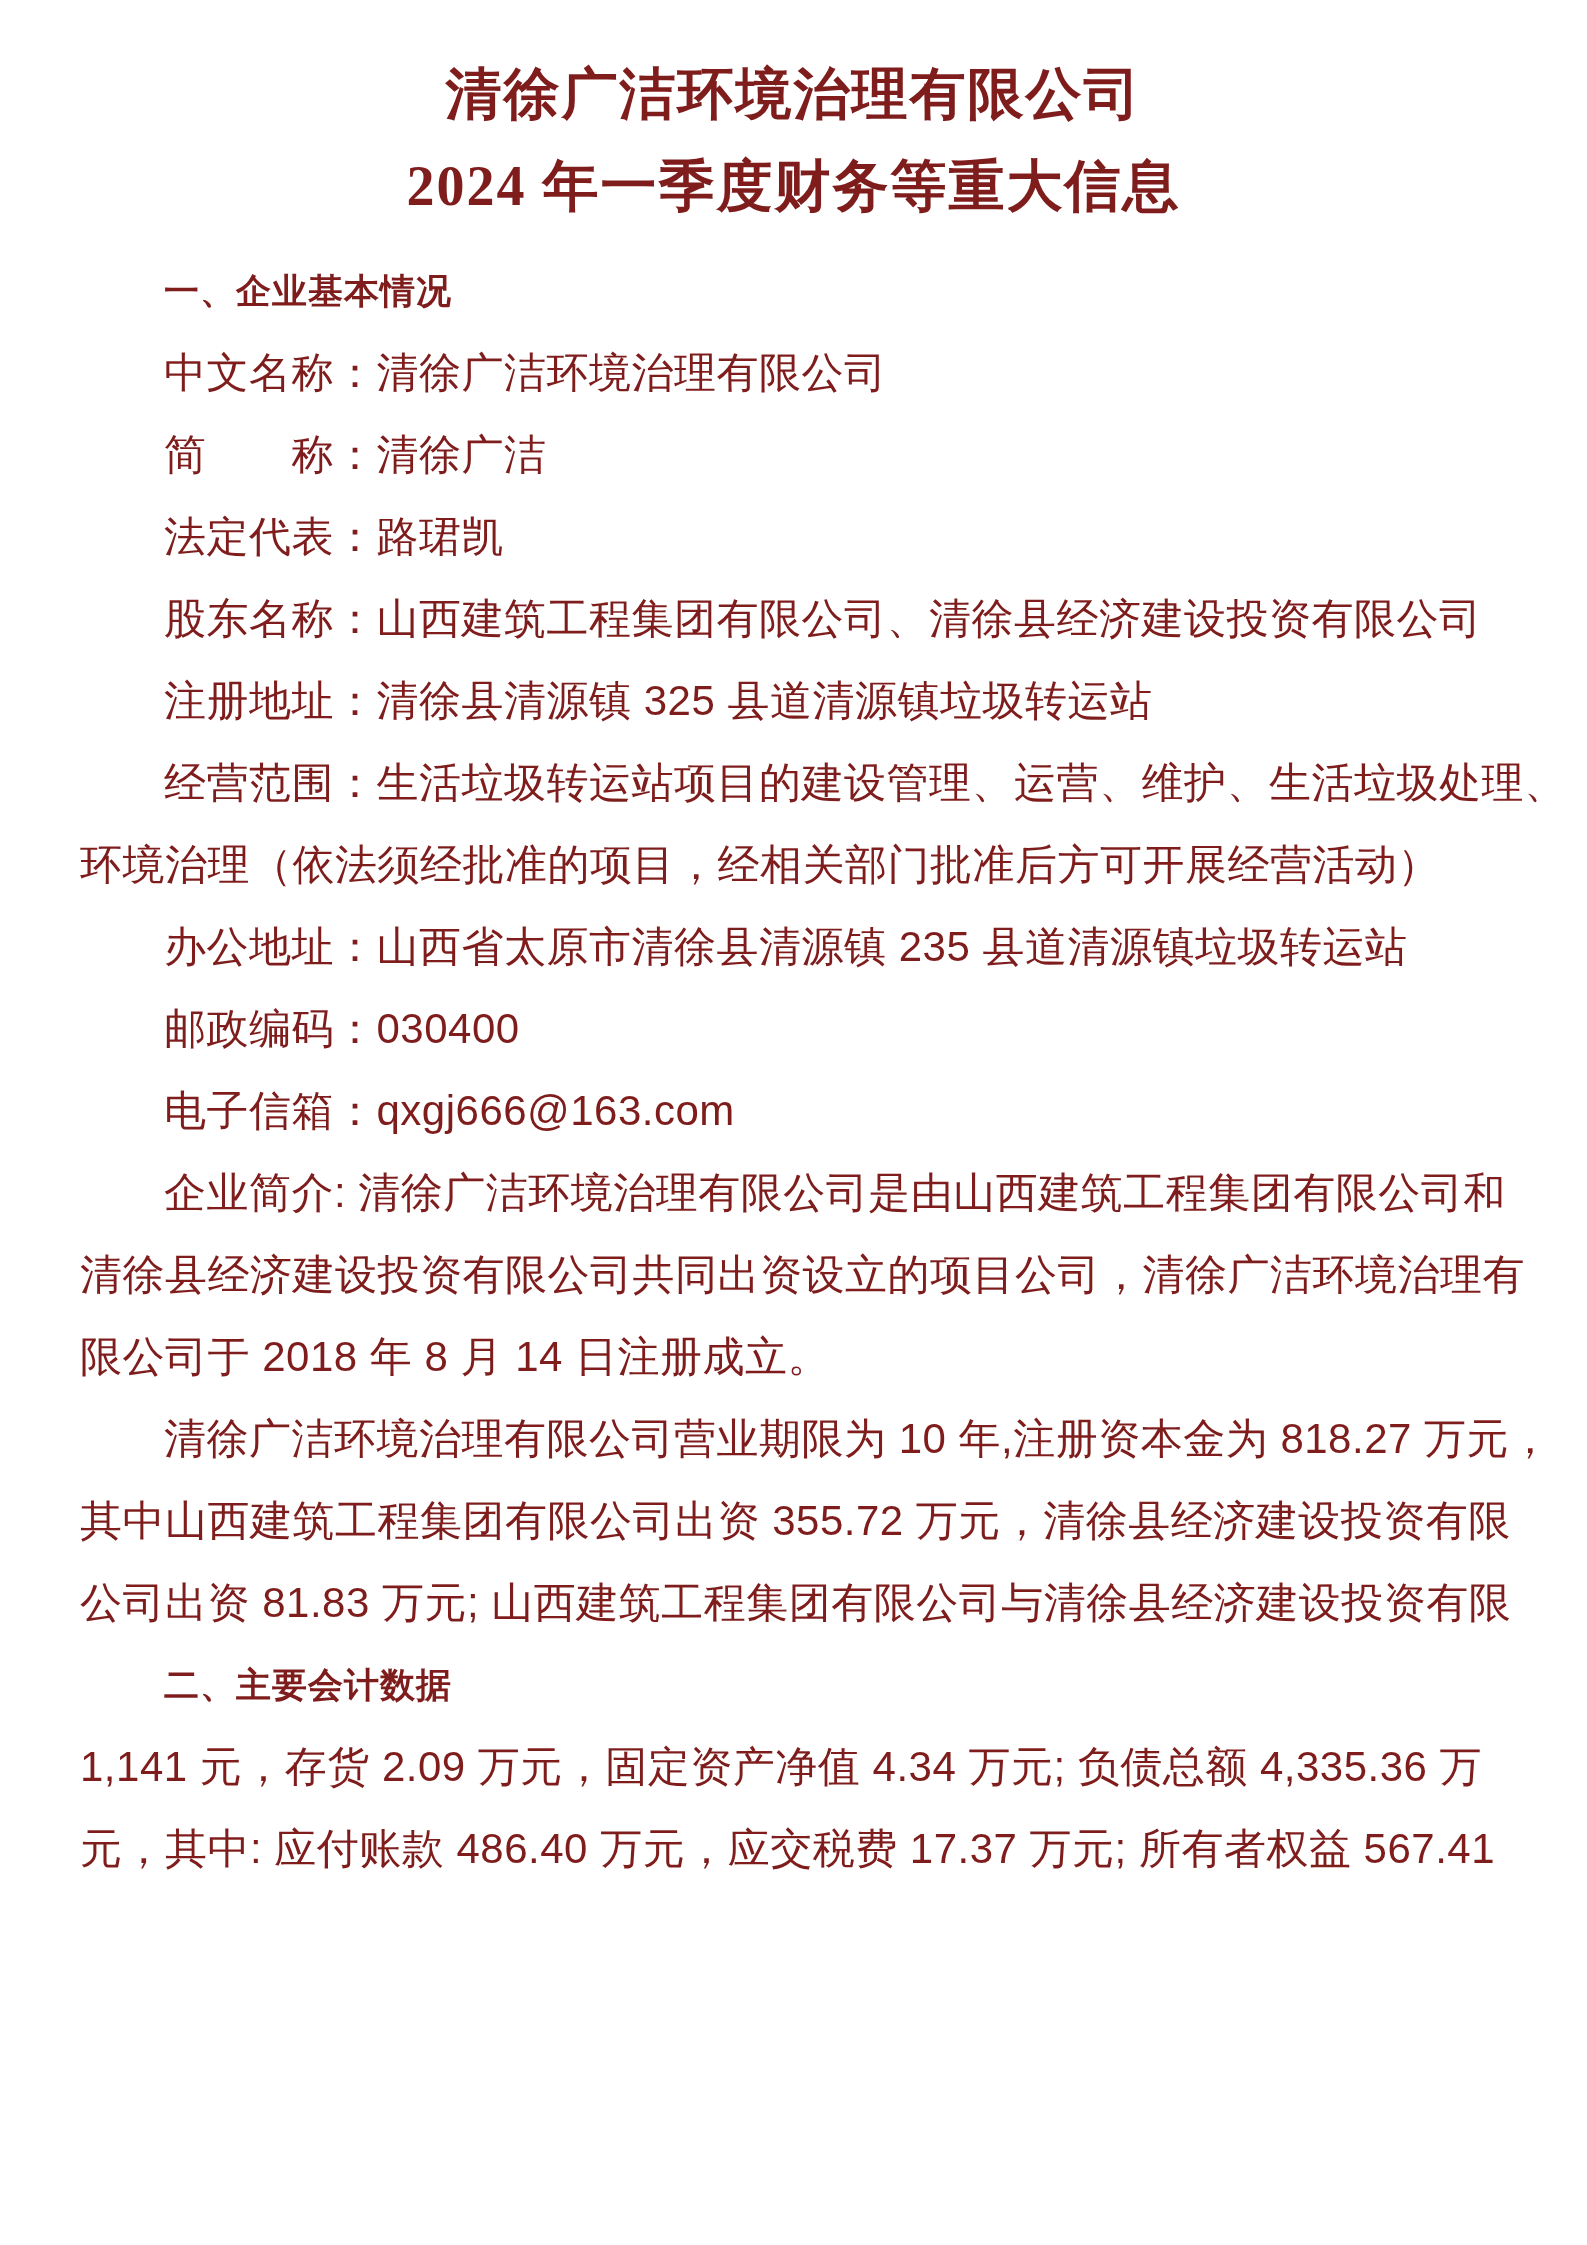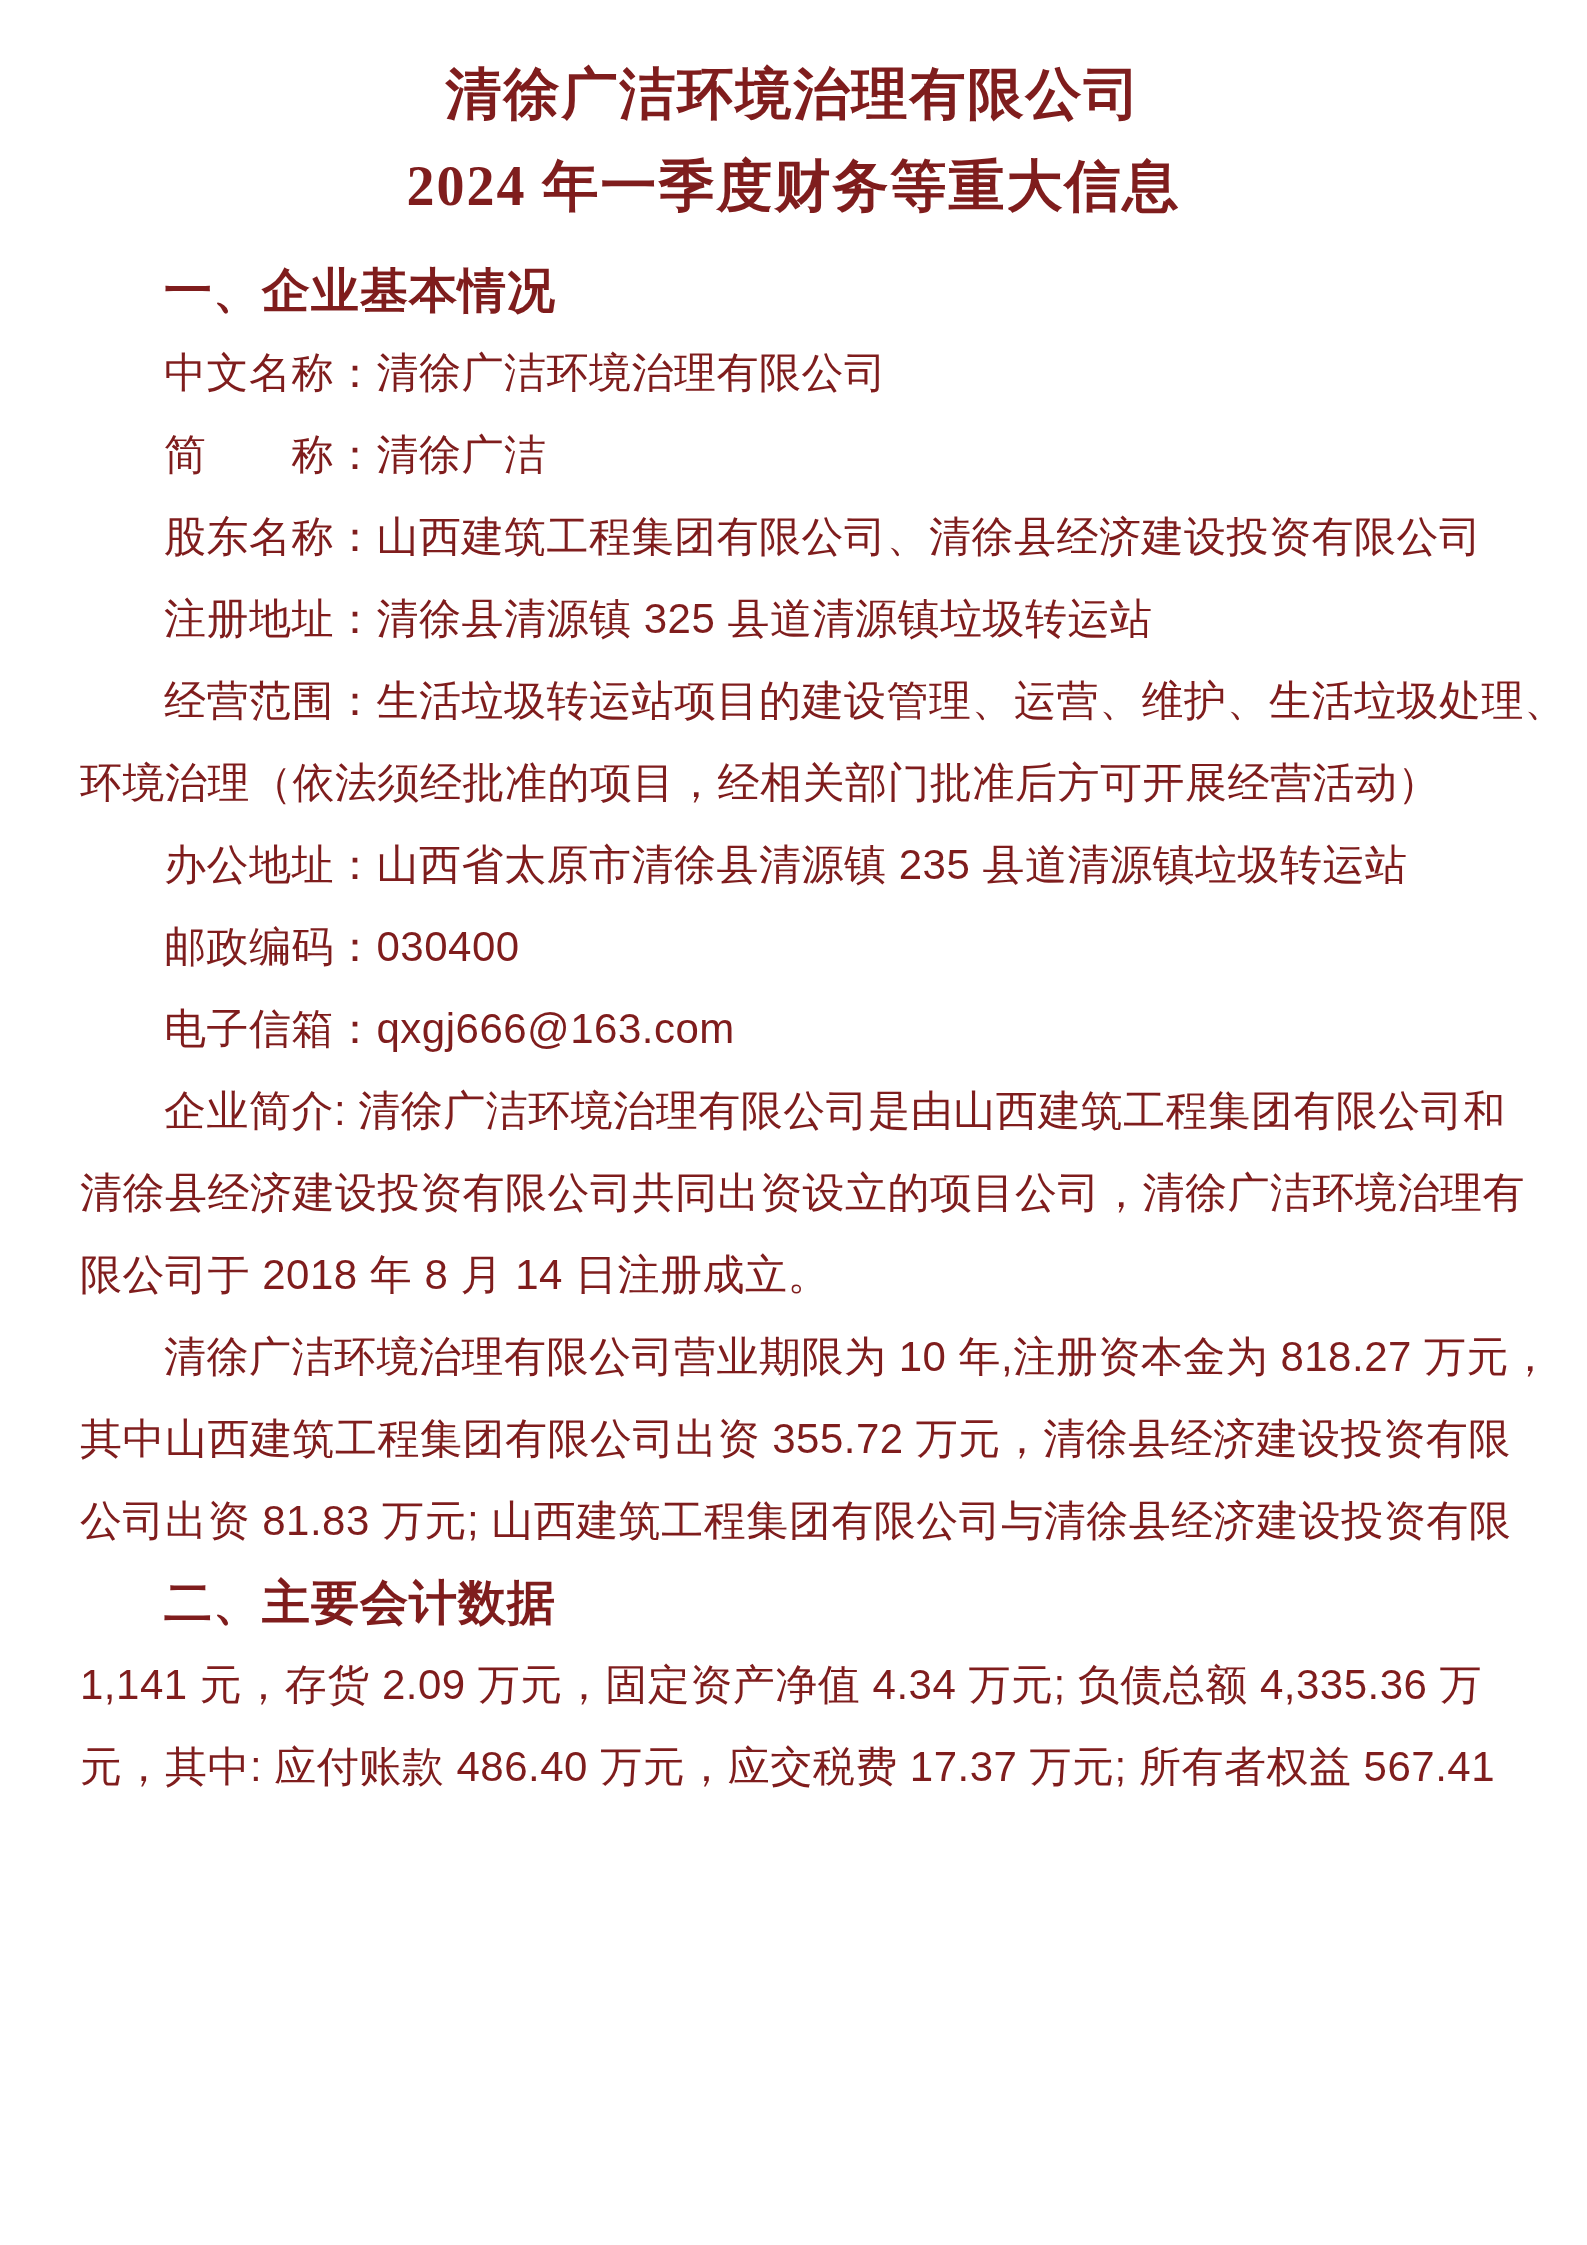--- a/index.html
+++ b/index.html
@@ -39,40 +39,41 @@
     line-height: 82px;
     letter-spacing: 0.5px;
     white-space: nowrap;
   }
   .row.indent {
     padding-left: 84px;
   }
   .row.heading {
     font-family: "Liberation Sans", "DejaVu Sans", sans-serif;
     font-weight: bold;
-    font-size: 48px;
+    font-size: 35px;
     letter-spacing: 1px;
   }
 </style>
 </head>
 <body>
 
 <div class="page">
 
   <div class="title-block">
     <div class="doc-title">清徐广洁环境治理有限公司</div>
     <div class="doc-title">2024 年一季度财务等重大信息</div>
   </div>
 
   <div class="body-block">
 
     <div class="row heading indent">一、企业基本情况</div>
 
     <div class="row indent">中文名称：清徐广洁环境治理有限公司</div>
     <div class="row indent">简　　称：清徐广洁</div>
+    <div class="row indent">法定代表：路珺凯</div>
     <div class="row indent">股东名称：山西建筑工程集团有限公司、清徐县经济建设投资有限公司</div>
     <div class="row indent">注册地址：清徐县清源镇 325 县道清源镇垃圾转运站</div>
     <div class="row indent">经营范围：生活垃圾转运站项目的建设管理、运营、维护、生活垃圾处理、</div>
     <div class="row">环境治理（依法须经批准的项目，经相关部门批准后方可开展经营活动）</div>
     <div class="row indent">办公地址：山西省太原市清徐县清源镇 235 县道清源镇垃圾转运站</div>
     <div class="row indent">邮政编码：030400</div>
     <div class="row indent">电子信箱：qxgj666@163.com</div>
     <div class="row indent">企业简介: 清徐广洁环境治理有限公司是由山西建筑工程集团有限公司和</div>
     <div class="row">清徐县经济建设投资有限公司共同出资设立的项目公司，清徐广洁环境治理有</div>
     <div class="row">限公司于 2018 年 8 月 14 日注册成立。</div>

